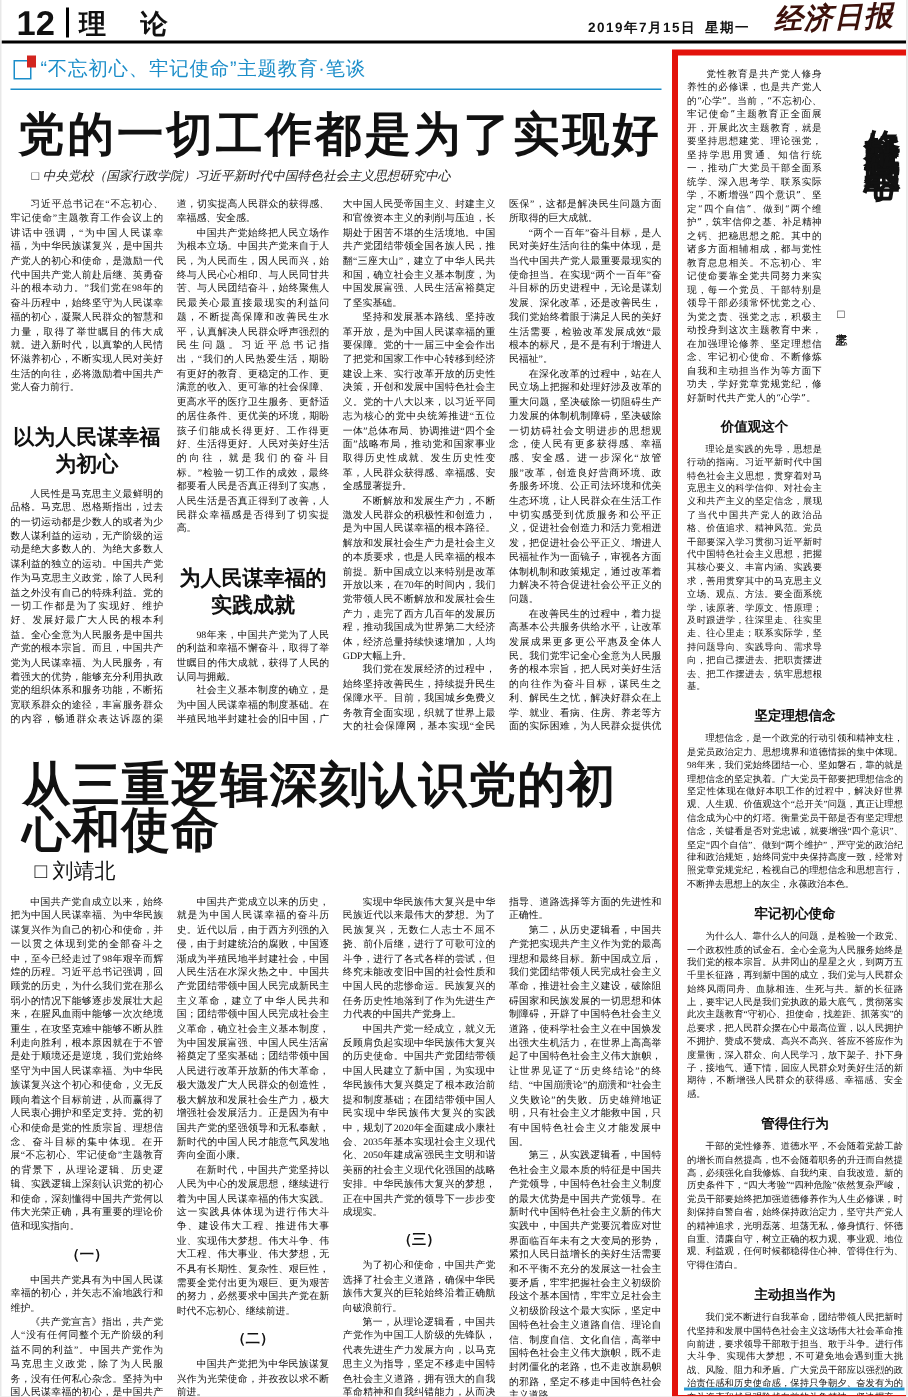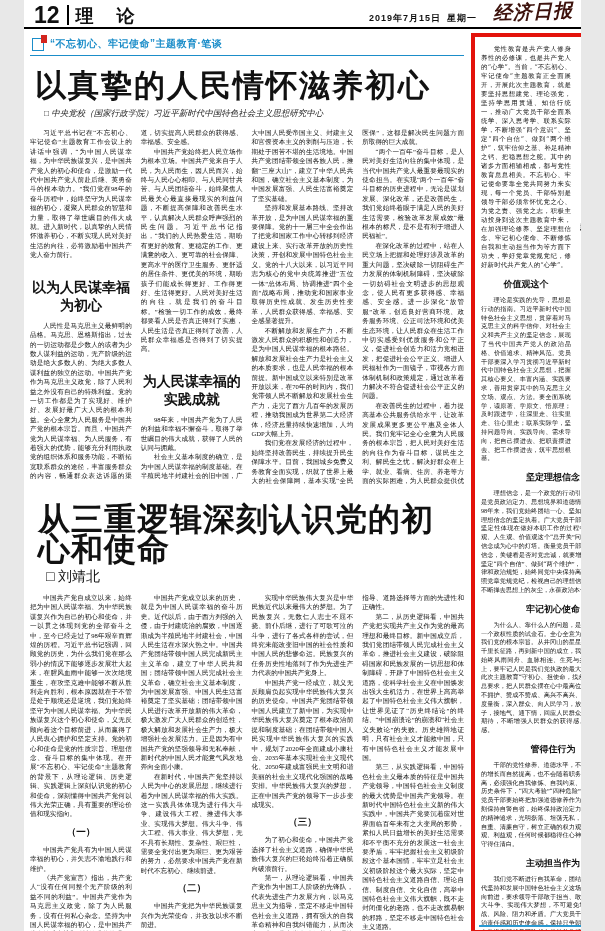--- a/index.html
+++ b/index.html
@@ -1,37 +1,37 @@
 <!DOCTYPE html>
 <html><head>
 <meta charset="utf-8">
 <style>
   html,body{margin:0;padding:0;background:#e8e8e8;}
-  .page{width:557px;height:931px;background:#fff;position:relative;overflow:hidden;
+  .page{width:603px;height:931px;background:#fff;position:relative;overflow:hidden;
         font-family:"Liberation Sans","DejaVu Sans",sans-serif;color:#111;margin:0 auto;}
   
   .hdr{display:flex;align-items:flex-end;justify-content:space-between;height:27px;padding:3px 8px 1px 10px;box-sizing:border-box;}
   .hdr-left{display:flex;align-items:flex-end;}
   .pageno{font-size:23px;font-weight:900;line-height:22px;}
   .hdr-pipe{width:2px;height:20px;background:#000;margin:0 7px 1px 7px;}
   .section-title{font-size:18px;font-weight:700;letter-spacing:9px;line-height:20px;}
   .hdr-right{display:flex;align-items:flex-end;gap:16px;padding-bottom:1px;justify-content:center;}
   .pubdate{font-size:9px;font-weight:700;letter-spacing:1px;}
   .weekday{font-size:9px;font-weight:700;margin-left:6px;}
   .masthead{font-size:19px;font-weight:700;font-style:italic;color:#3d120c;
             font-family:"DejaVu Serif","Liberation Serif",serif;transform:rotate(-2deg);letter-spacing:1px;}
   .hdr-rule{height:2px;background:#000;margin:0;}
   
   .content{display:flex;gap:7px;padding:0 5px 0 6px;box-sizing:border-box;}
   .left-col{width:434px;min-width:434px;}
   
   .banner{display:flex;align-items:center;gap:6px;border-bottom:1.5px solid #1b8dc9;padding:8px 0 4px 2px;}
   .banner-icon{position:relative;display:inline-block;width:10px;height:11px;border:1.5px solid #1b8dc9;background:#fff;}
   .banner-icon .flag{position:absolute;right:-4px;top:-4px;width:6px;height:8px;background:#d2251f;}
-  .banner-label{color:#1b8dc9;font-size:10px;font-weight:700;letter-spacing:.5px;}
+  .banner-label{color:#1b8dc9;font-size:13px;font-weight:400;letter-spacing:.5px;}
   
   .a1-title{font-size:31px;font-weight:900;letter-spacing:2px;margin:12px 0 4px 5px;line-height:36px;}
   .byline{font-size:8.5px;color:#222;margin:3px 0 8px 14px;font-family:"Liberation Serif","DejaVu Serif",serif;font-style:italic;}
   .cols{column-count:4;column-gap:9px;column-fill:auto;text-align:justify;overflow:hidden;}
   .art1-cols{height:360px;}
   .art2-cols{height:352px;}
   .body-paragraph{font-size:6.6px;line-height:9.4px;margin:0;text-indent:2em;
                   font-family:"Liberation Serif","DejaVu Serif",serif;}
   .section-subhead{font-size:14px;font-weight:700;text-align:center;margin:19px 0 6px;
                    font-family:"Liberation Sans","DejaVu Sans",sans-serif;}
@@ -76,21 +76,21 @@
 
     <div class="left-col">
       <div class="banner">
         <span class="banner-icon">
             <span class="flag"></span>
           </span>
         <span class="banner-label">“不忘初心、牢记使命”主题教育·笔谈</span>
       </div>
 
       <article>
-        <h1 class="a1-title">以真挚的人民情怀滋养初心</h1>
+        <h1 class="a1-title">党的一切工作都是为了实现好</h1>
         <div class="byline">□ 中央党校（国家行政学院）习近平新时代中国特色社会主义思想研究中心</div>
         <div class="cols art1-cols">
             <p class="body-paragraph">习近平总书记在“不忘初心、牢记使命”主题教育工作会议上的讲话中强调，“为中国人民谋幸福，为中华民族谋复兴，是中国共产党人的初心和使命，是激励一代代中国共产党人前赴后继、英勇奋斗的根本动力。”我们党在98年的奋斗历程中，始终坚守为人民谋幸福的初心，凝聚人民群众的智慧和力量，取得了举世瞩目的伟大成就。进入新时代，以真挚的人民情怀滋养初心，不断实现人民对美好生活的向往，必将激励着中国共产党人奋力前行。</p>
             <div class="section-subhead">以为人民谋幸福为初心</div>
             <p class="body-paragraph">人民性是马克思主义最鲜明的品格。马克思、恩格斯指出，过去的一切运动都是少数人的或者为少数人谋利益的运动，无产阶级的运动是绝大多数人的、为绝大多数人谋利益的独立的运动。中国共产党作为马克思主义政党，除了人民利益之外没有自己的特殊利益。党的一切工作都是为了实现好、维护好、发展好最广大人民的根本利益。全心全意为人民服务是中国共产党的根本宗旨。而且，中国共产党为人民谋幸福、为人民服务，有着强大的优势，能够充分利用执政党的组织体系和服务功能，不断拓宽联系群众的途径，丰富服务群众的内容，畅通群众表达诉愿的渠道，切实提高人民群众的获得感、幸福感、安全感。</p>
             <p class="body-paragraph">中国共产党始终把人民立场作为根本立场。中国共产党来自于人民，为人民而生，因人民而兴，始终与人民心心相印、与人民同甘共苦、与人民团结奋斗，始终聚焦人民最关心最直接最现实的利益问题，不断提高保障和改善民生水平，认真解决人民群众呼声强烈的民生问题。习近平总书记指出，“我们的人民热爱生活，期盼有更好的教育、更稳定的工作、更满意的收入、更可靠的社会保障、更高水平的医疗卫生服务、更舒适的居住条件、更优美的环境，期盼孩子们能成长得更好、工作得更好、生活得更好。人民对美好生活的向往，就是我们的奋斗目标。”检验一切工作的成效，最终都要看人民是否真正得到了实惠，人民生活是否真正得到了改善，人民群众幸福感是否得到了切实提高。</p>
             <div class="section-subhead">为人民谋幸福的实践成就</div>
             <p class="body-paragraph">98年来，中国共产党为了人民的利益和幸福不懈奋斗，取得了举世瞩目的伟大成就，获得了人民的认同与拥戴。</p>
             <p class="body-paragraph">社会主义基本制度的确立，是为中国人民谋幸福的制度基础。在半殖民地半封建社会的旧中国，广大中国人民受帝国主义、封建主义和官僚资本主义的剥削与压迫，长期处于困苦不堪的生活境地。中国共产党团结带领全国各族人民，推翻“三座大山”，建立了中华人民共和国，确立社会主义基本制度，为中国发展富强、人民生活富裕奠定了坚实基础。</p>
             <p class="body-paragraph">坚持和发展基本路线、坚持改革开放，是为中国人民谋幸福的重要保障。党的十一届三中全会作出了把党和国家工作中心转移到经济建设上来、实行改革开放的历史性决策，开创和发展中国特色社会主义。党的十八大以来，以习近平同志为核心的党中央统筹推进“五位一体”总体布局、协调推进“四个全面”战略布局，推动党和国家事业取得历史性成就、发生历史性变革，人民群众获得感、幸福感、安全感显著提升。</p>

